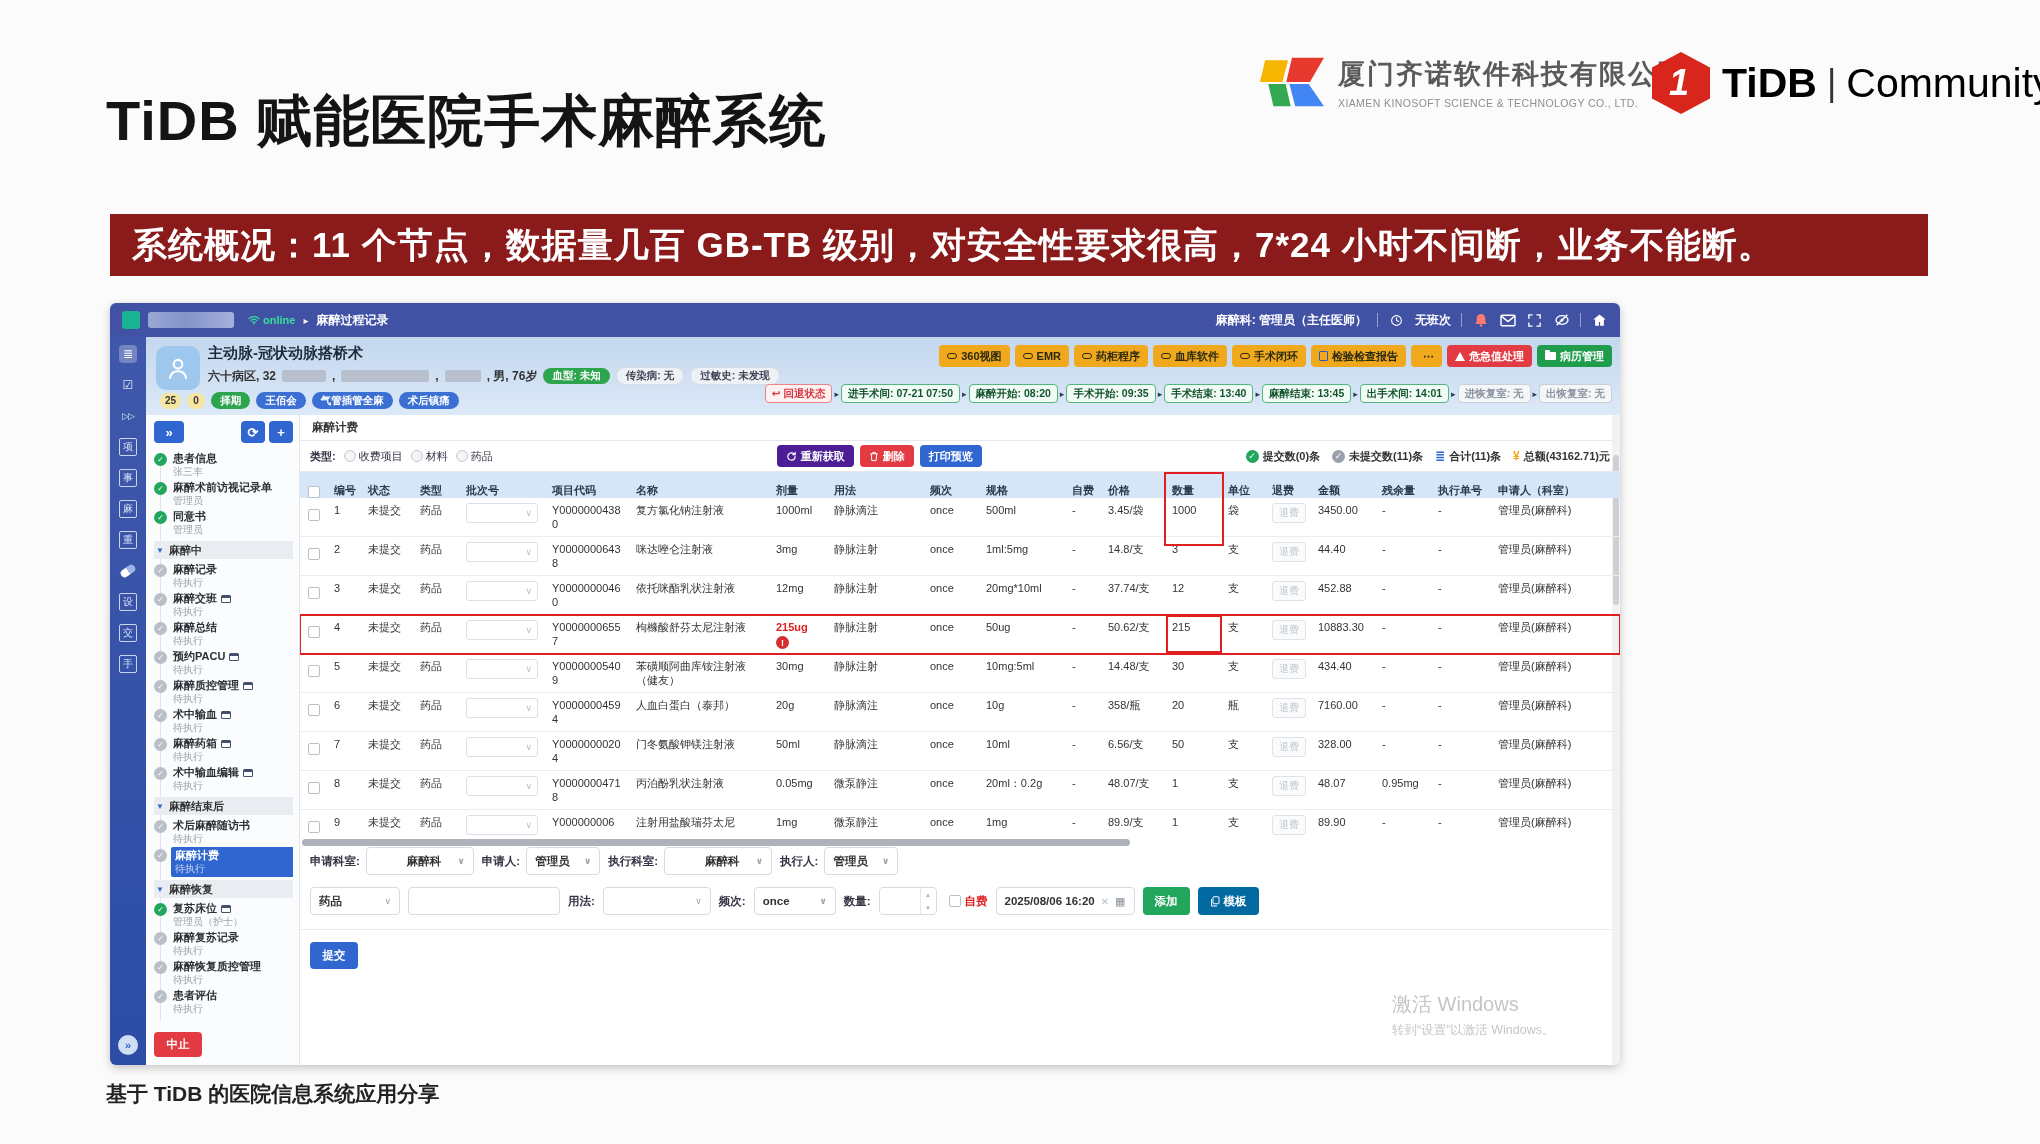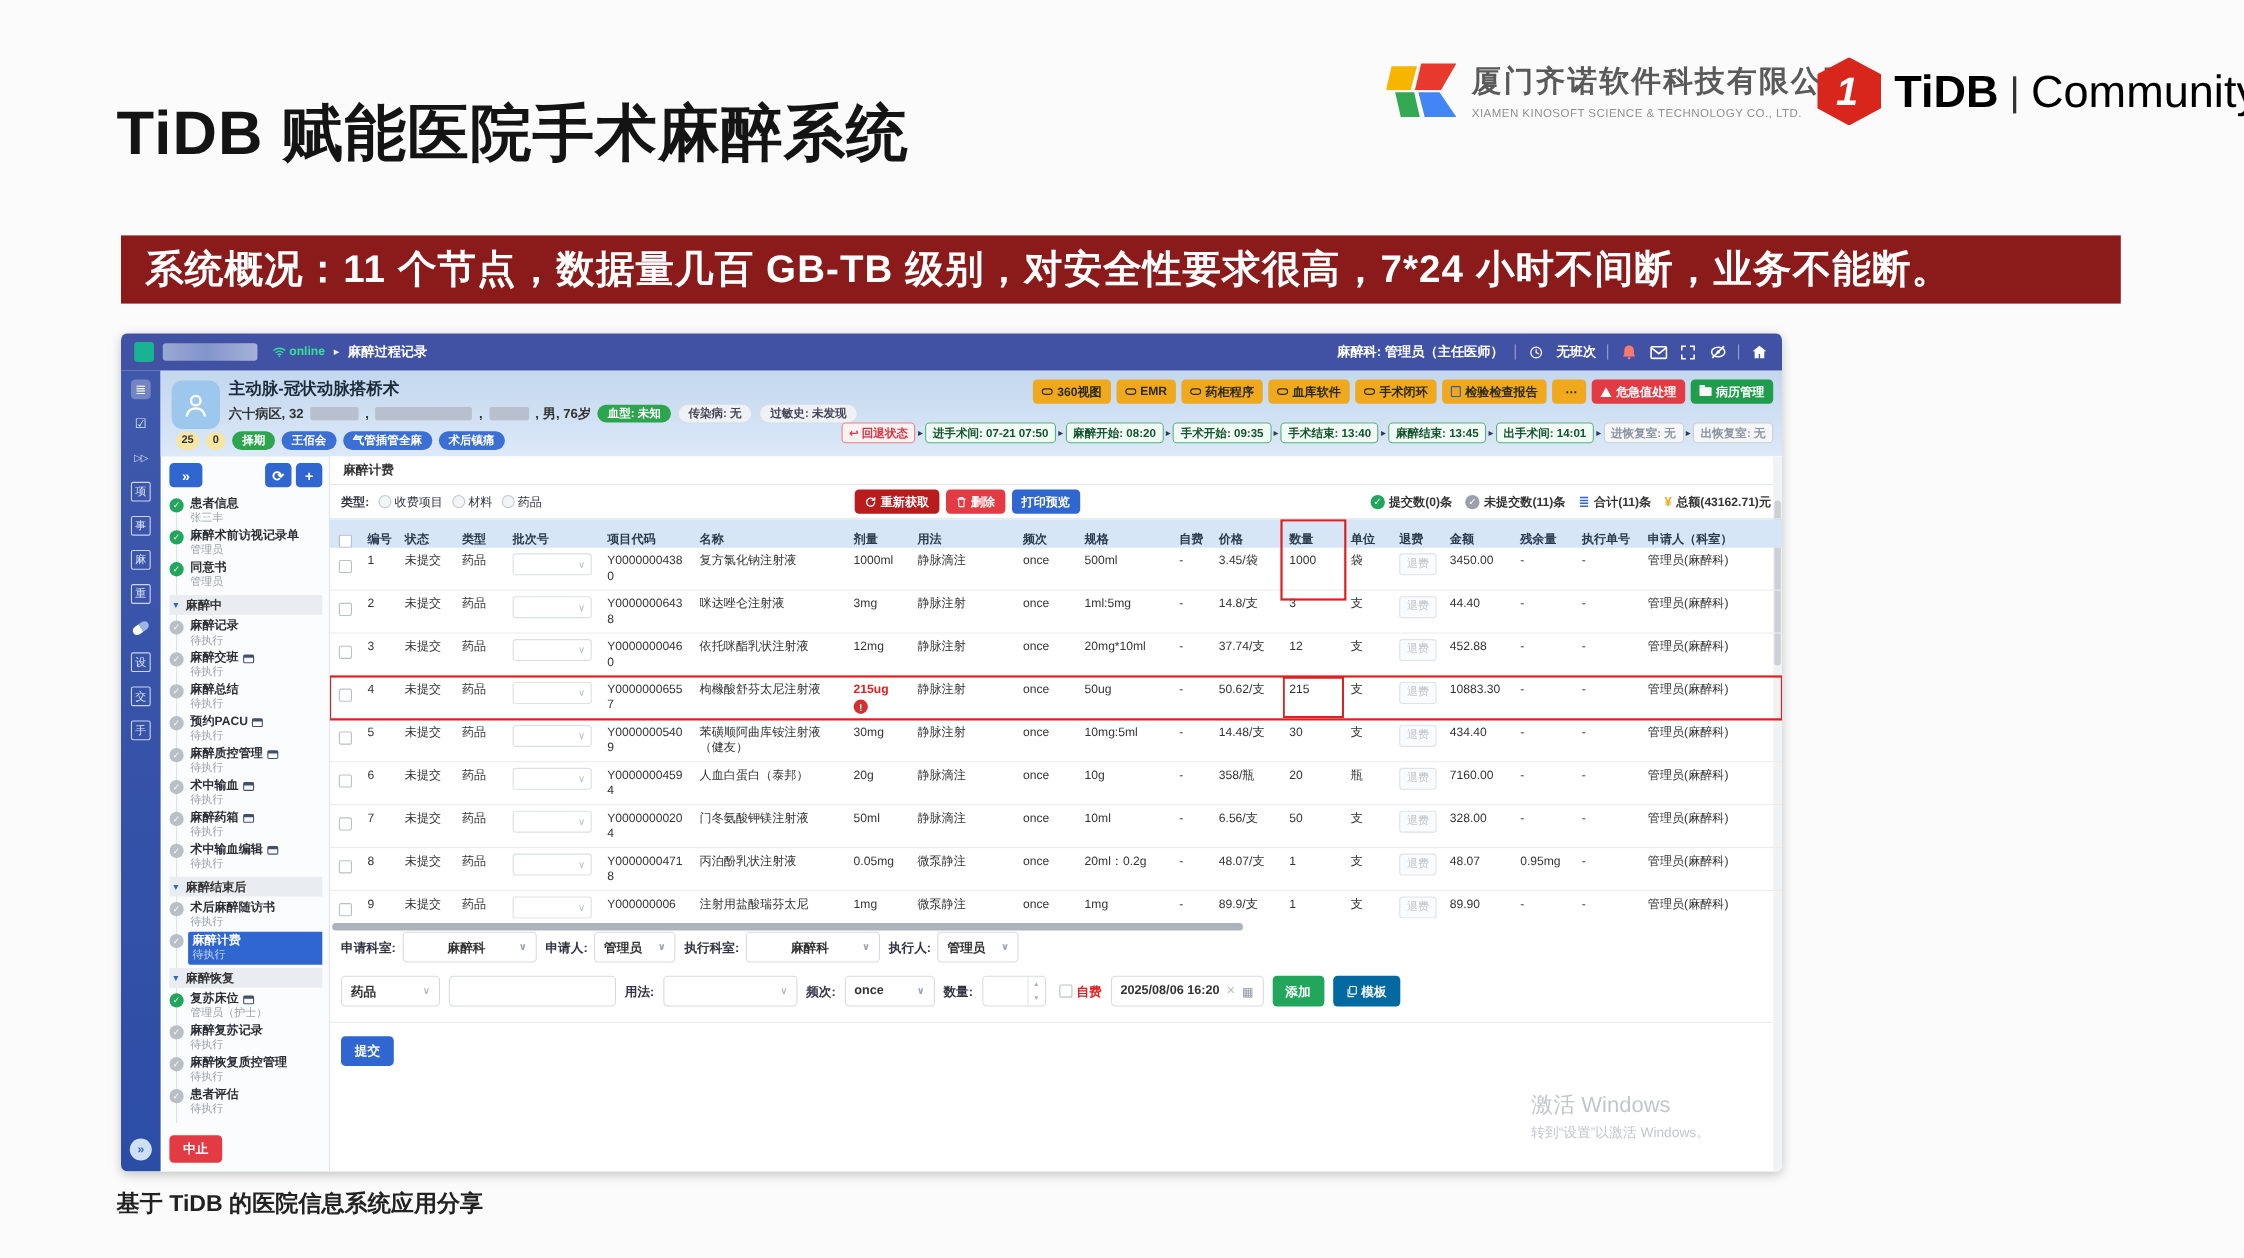--- a/index.html
+++ b/index.html
@@ -133,21 +133,21 @@
   .vthumb { position:absolute; right:1px; top:40px; width:6px; height:150px; background:#cdd1d7; border-radius:3px; }
   .tabbar { height:26px; border-bottom:1px solid #e4e7eb; display:flex; align-items:flex-end; padding-left:10px; }
   .tab { font-size:11.5px; color:#333; padding:4px 2px 5px; font-weight:700; cursor:pointer; }
   .filterbar { height:30px; display:flex; align-items:center; padding:0 10px; gap:8px; }
   .flabel { font-size:11px; font-weight:700; color:#334; }
   .radio-opt { display:flex; align-items:center; gap:3px; font-size:11px; color:#334; cursor:pointer; }
   .radio { width:12px; height:12px; border:1px solid #c3c9d1; border-radius:50%; background:#f2f4f6; flex:none; }
   .fb-sp1 { width:268px; } .fb-sp2 { flex:1; }
   .btn { height:22px; border-radius:4px; color:#fff; font-size:11px; font-weight:700; display:flex; align-items:center;
          gap:4px; padding:0 9px; border:none; cursor:pointer; white-space:nowrap; }
-  .btn.green { background:#b91c1c; } .btn.red { background:#e23b43; } .btn.blue { background:#2f66d0; }
+  .btn.green { background:#4c1d95; } .btn.red { background:#e23b43; } .btn.blue { background:#2f66d0; }
   .btns { display:flex; gap:6px; }
   .stats { display:flex; align-items:center; gap:12px; font-size:11px; font-weight:700; color:#333; white-space:nowrap; }
   .stat { display:flex; align-items:center; gap:4px; }
   .sic { width:13px; height:13px; border-radius:50%; font-size:9px; display:flex; align-items:center; justify-content:center; }
   .ic-green { background:#21a65c; color:#fff; }
   .ic-grayc { background:#9aa1ab; color:#fff; }
   .ic-list { color:#2f66d0; font-weight:900; width:auto; height:auto; font-size:12px; }
   .ic-yen { color:#f0a81c; font-weight:900; width:auto; height:auto; font-size:12px; }
 
   
@@ -178,21 +178,21 @@
   .dose-red .dose-val { color:#e02020; font-weight:700; }
   .dose-red .dose-warn { display:flex; }
   .hscroll { position:absolute; left:2px; top:424px; width:828px; height:7px; background:#aeb3bb; border-radius:4px; }
 
   
   .form1 { display:flex; align-items:center; gap:8px; padding:12px 10px 4px; font-size:11.5px; color:#334; font-weight:700; }
   .fpair { display:flex; align-items:center; gap:6px; }
   .sel { height:28px; border:1px solid #d6dae1; border-radius:4px; background:#fff; display:flex; align-items:center;
          justify-content:space-between; padding:0 8px; font-size:11.5px; color:#333; font-weight:700; cursor:pointer; }
   .sel .car { color:#9aa3af; font-size:9px; margin-left:8px; }
-  .w120{width:122px;padding-left:40px;} .w70{width:74px;} .w90{width:90px;} .w80{width:82px;} .wi150{width:152px;}
+  .w120{width:108px;padding-left:40px;} .w70{width:74px;} .w90{width:90px;} .w80{width:82px;} .wi150{width:152px;}
   .sel.empty { color:#c3c9d1; font-weight:400; }
   .form2 { display:flex; align-items:center; gap:8px; padding:8px 10px 4px; font-size:11.5px; color:#334; font-weight:700; }
   .inp { height:28px; border:1px solid #d6dae1; border-radius:4px; background:#fff; font-size:11.5px; padding:0 6px;
          font-family:inherit; color:#333; }
   .numbox { display:flex; align-items:stretch; height:28px; border:1px solid #d6dae1; border-radius:4px; background:#fff; overflow:hidden; }
   .numbox input { border:none; width:40px; font-size:11.5px; padding:0 5px; outline:none; }
   .spin { width:16px; border-left:1px solid #e3e6ea; display:flex; flex-direction:column; }
   .spin span { flex:1; font-size:6px; color:#aab0b9; display:flex; align-items:center; justify-content:center; }
   .selfpay { display:flex; align-items:center; gap:4px; margin-left:4px; }
   .selfpay .lab { color:#e02020; font-weight:700; }

